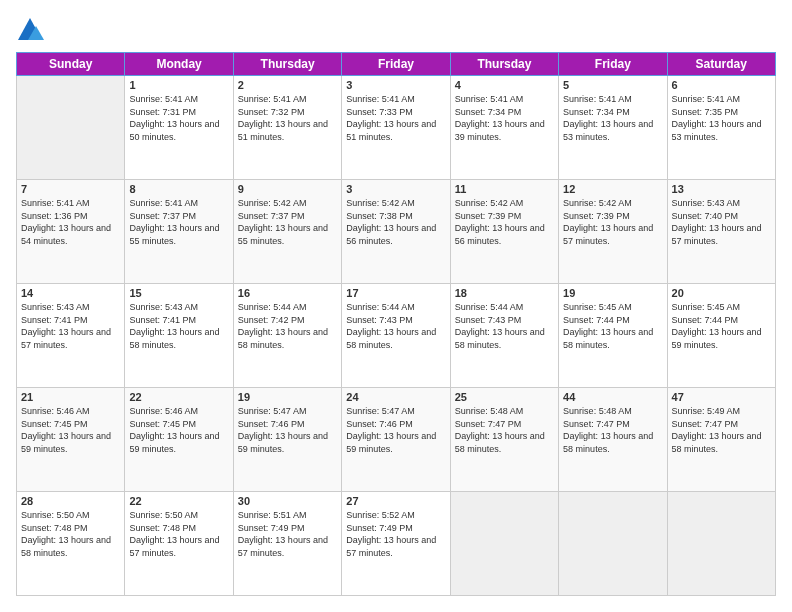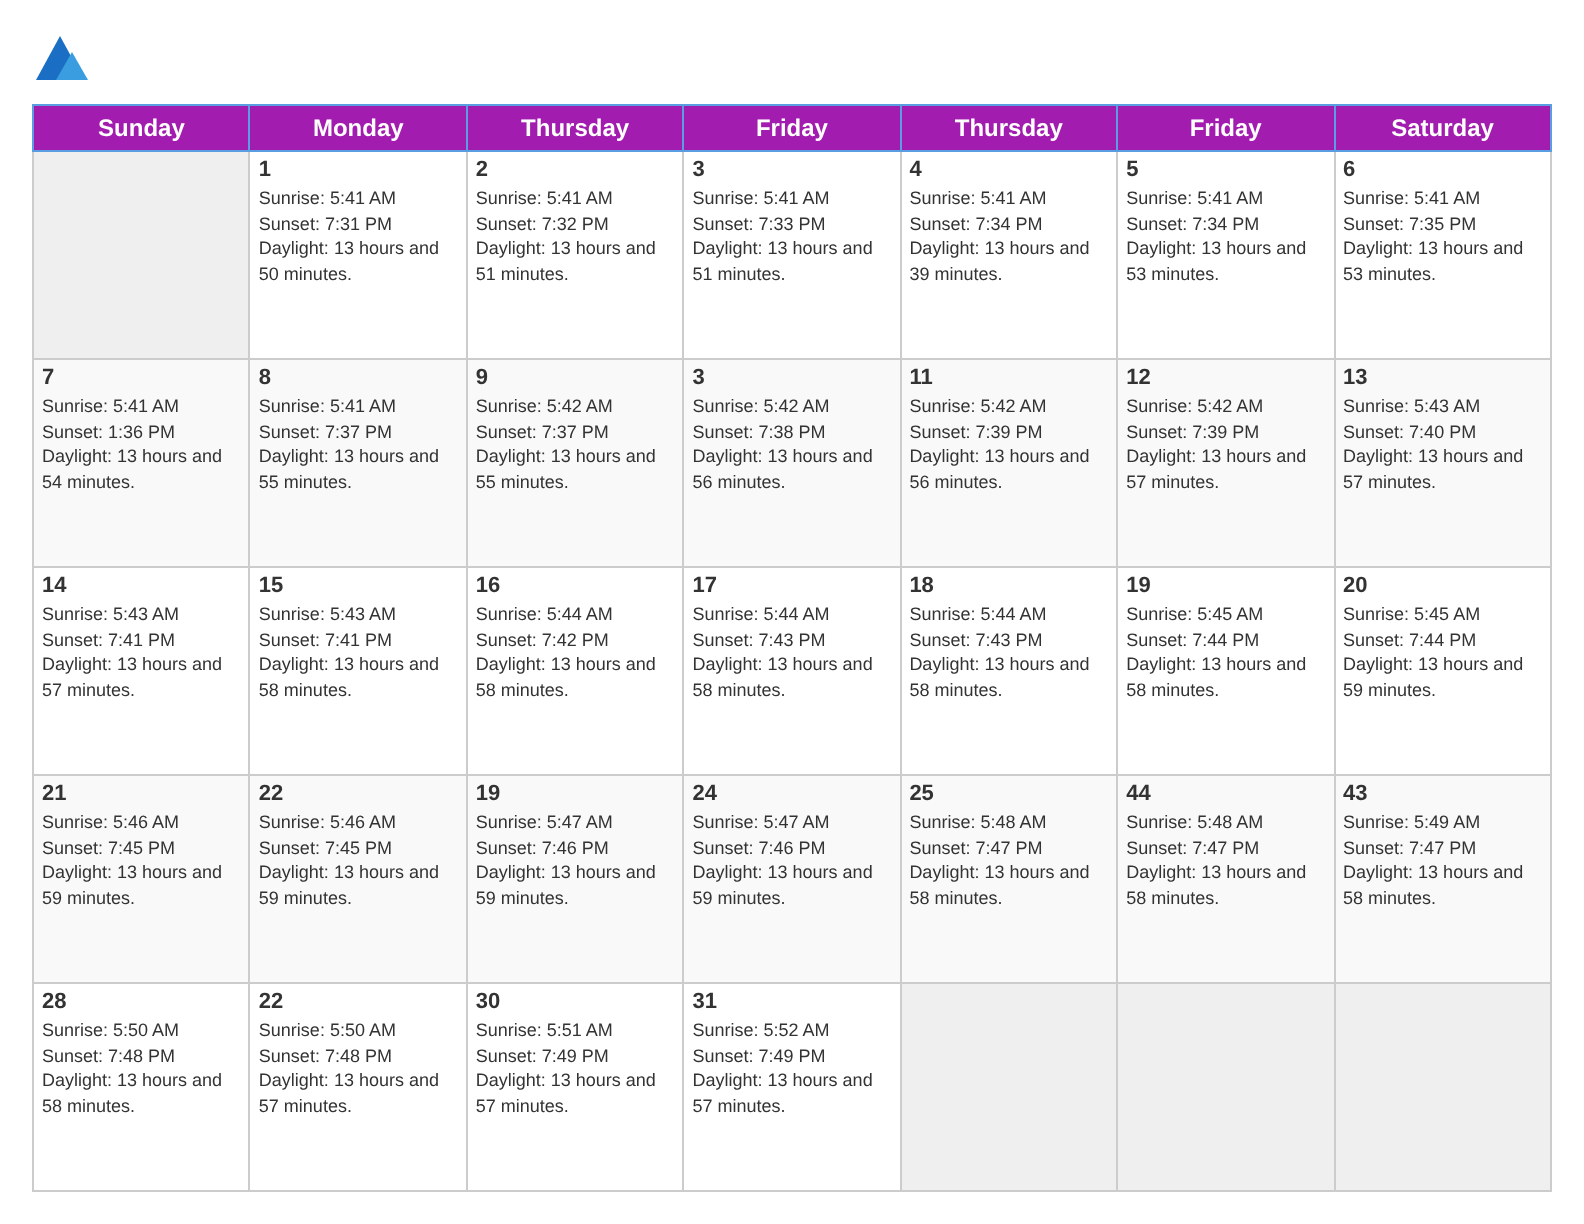--- a/index.html
+++ b/index.html
@@ -238,39 +238,39 @@
           </td>
           <td>
             <span class="day-num">25</span>
             <div class="cell-content"><span>Sunrise: 5:48 AM</span><br><span>Sunset: 7:47 PM</span><br><span>Daylight: 13 hours and 58 minutes.</span></div>
           </td>
           <td>
             <span class="day-num">44</span>
             <div class="cell-content"><span>Sunrise: 5:48 AM</span><br><span>Sunset: 7:47 PM</span><br><span>Daylight: 13 hours and 58 minutes.</span></div>
           </td>
           <td>
-            <span class="day-num">43</span>
+            <span class="day-num">47</span>
             <div class="cell-content"><span>Sunrise: 5:49 AM</span><br><span>Sunset: 7:47 PM</span><br><span>Daylight: 13 hours and 58 minutes.</span></div>
           </td>
         </tr>
         <tr class="week-row">
           <td>
             <span class="day-num">28</span>
             <div class="cell-content"><span>Sunrise: 5:50 AM</span><br><span>Sunset: 7:48 PM</span><br><span>Daylight: 13 hours and 58 minutes.</span></div>
           </td>
           <td>
             <span class="day-num">22</span>
             <div class="cell-content"><span>Sunrise: 5:50 AM</span><br><span>Sunset: 7:48 PM</span><br><span>Daylight: 13 hours and 57 minutes.</span></div>
           </td>
           <td>
             <span class="day-num">30</span>
             <div class="cell-content"><span>Sunrise: 5:51 AM</span><br><span>Sunset: 7:49 PM</span><br><span>Daylight: 13 hours and 57 minutes.</span></div>
           </td>
           <td>
-            <span class="day-num">31</span>
+            <span class="day-num">27</span>
             <div class="cell-content"><span>Sunrise: 5:52 AM</span><br><span>Sunset: 7:49 PM</span><br><span>Daylight: 13 hours and 57 minutes.</span></div>
           </td>
           <td class="empty"></td>
           <td class="empty"></td>
           <td class="empty"></td>
         </tr>
       </tbody>
   </table>
 </div>
 

